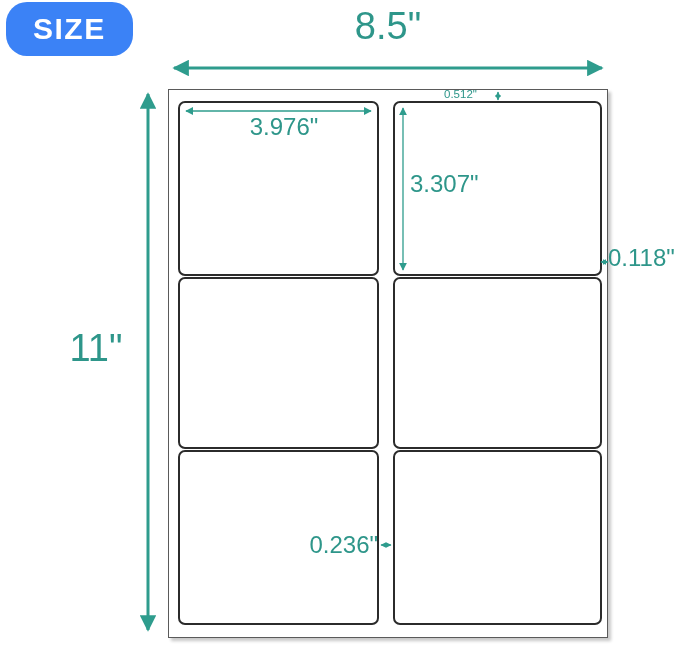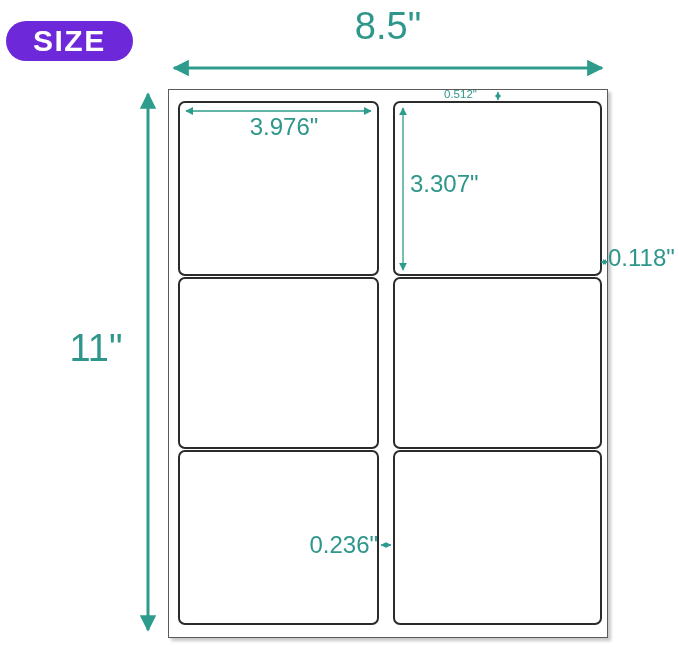--- a/index.html
+++ b/index.html
@@ -6,24 +6,24 @@
   .canvas {
     position: relative;
     width: 679px;
     height: 647px;
     background: #ffffff;
     font-family: "Liberation Sans", sans-serif;
     overflow: hidden;
   }
   .size-badge {
     position: absolute;
-    left: 6px; top: 21px;
+    left: 6px; top: 2px;
     height: 38px;
-    padding: 1px 27px;
-    background: #6d28d9;
+    padding: 8px 27px;
+    background: #3b82f6;
     border-radius: 21px;
     color: #ffffff;
     font-size: 30px;
     font-weight: 700;
     letter-spacing: 1.5px;
     display: flex;
     align-items: center;
     justify-content: center;
   }
   .dim-text {

